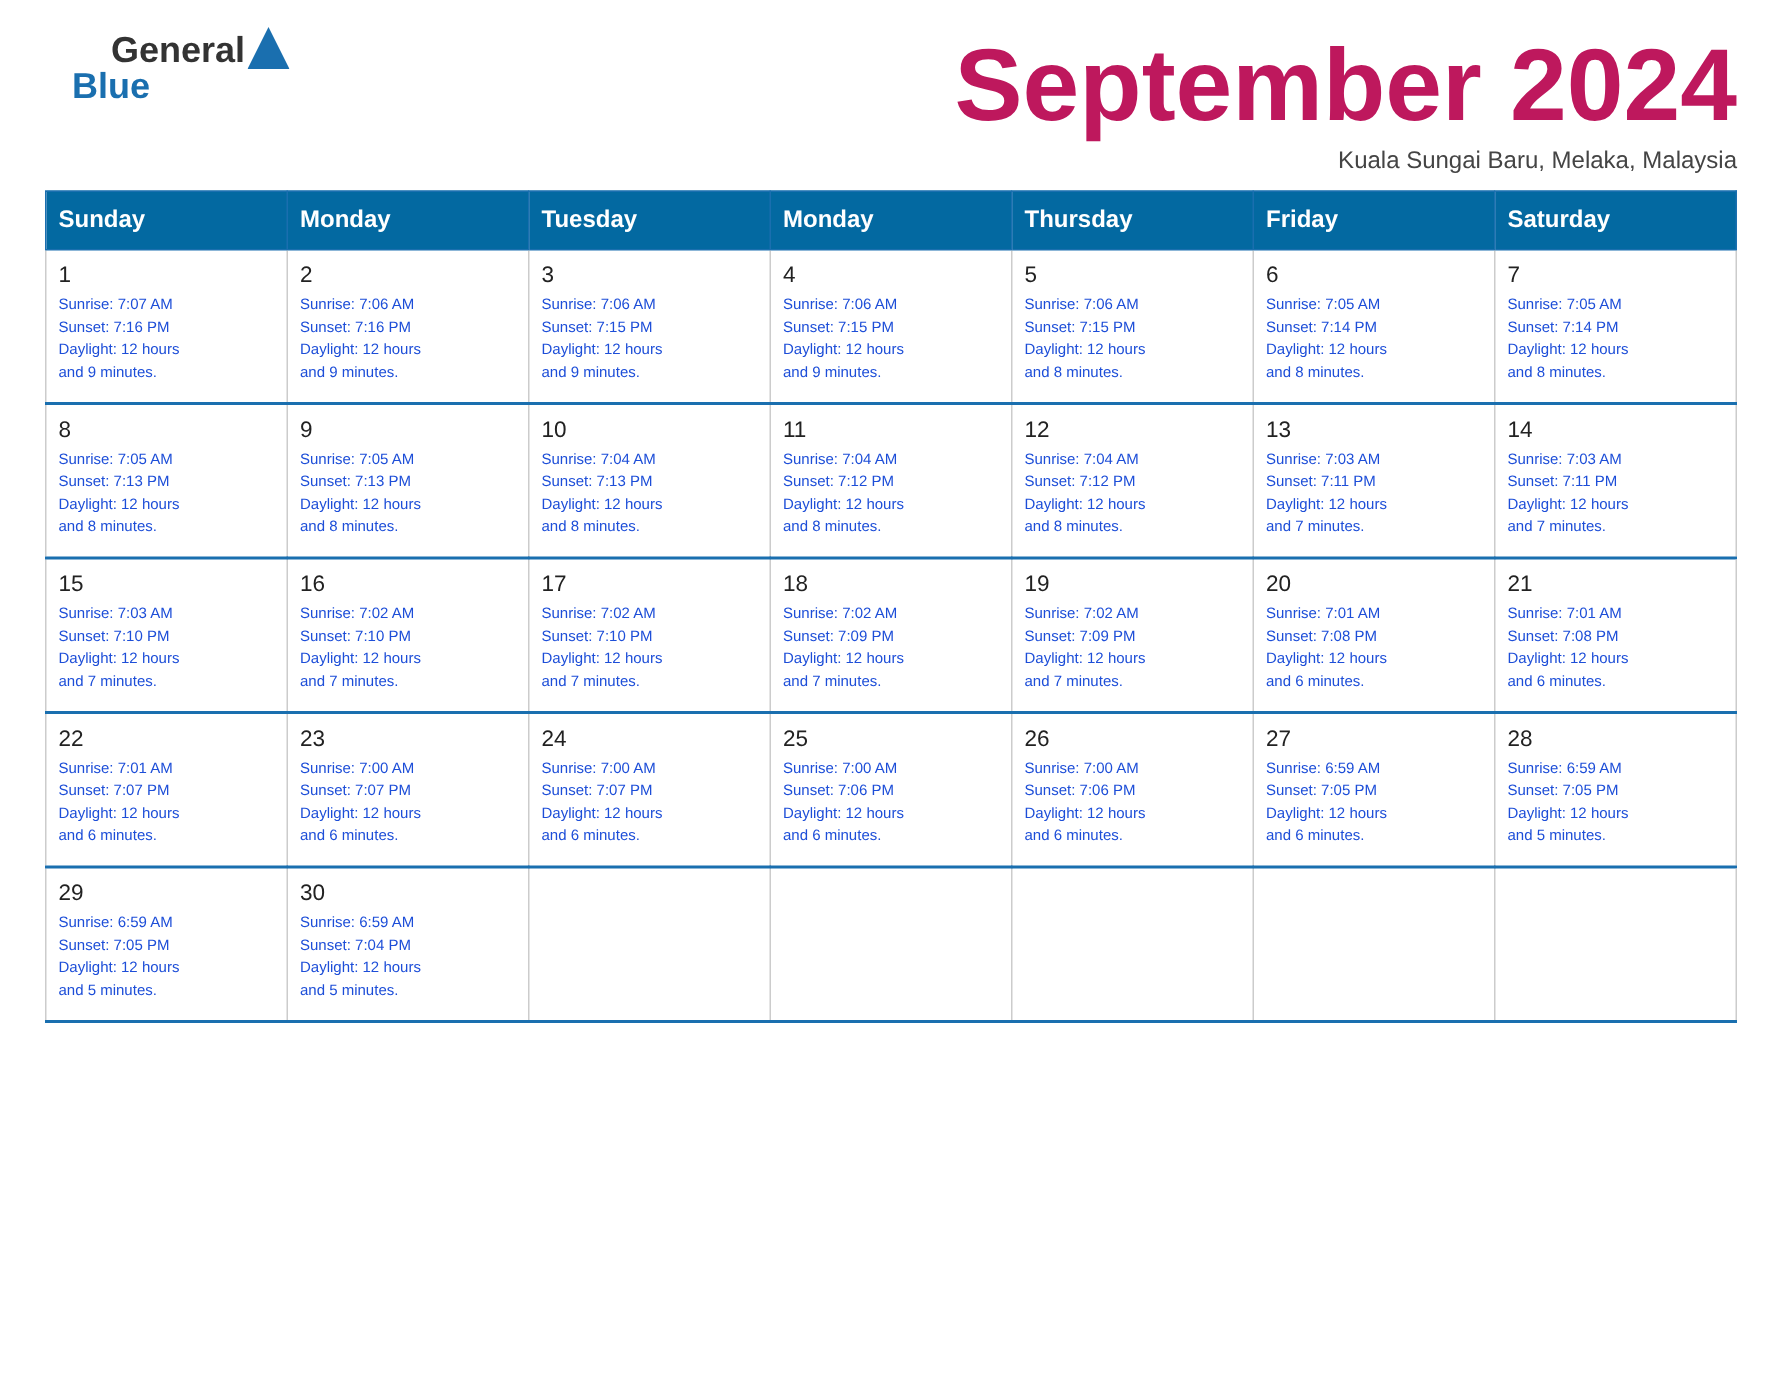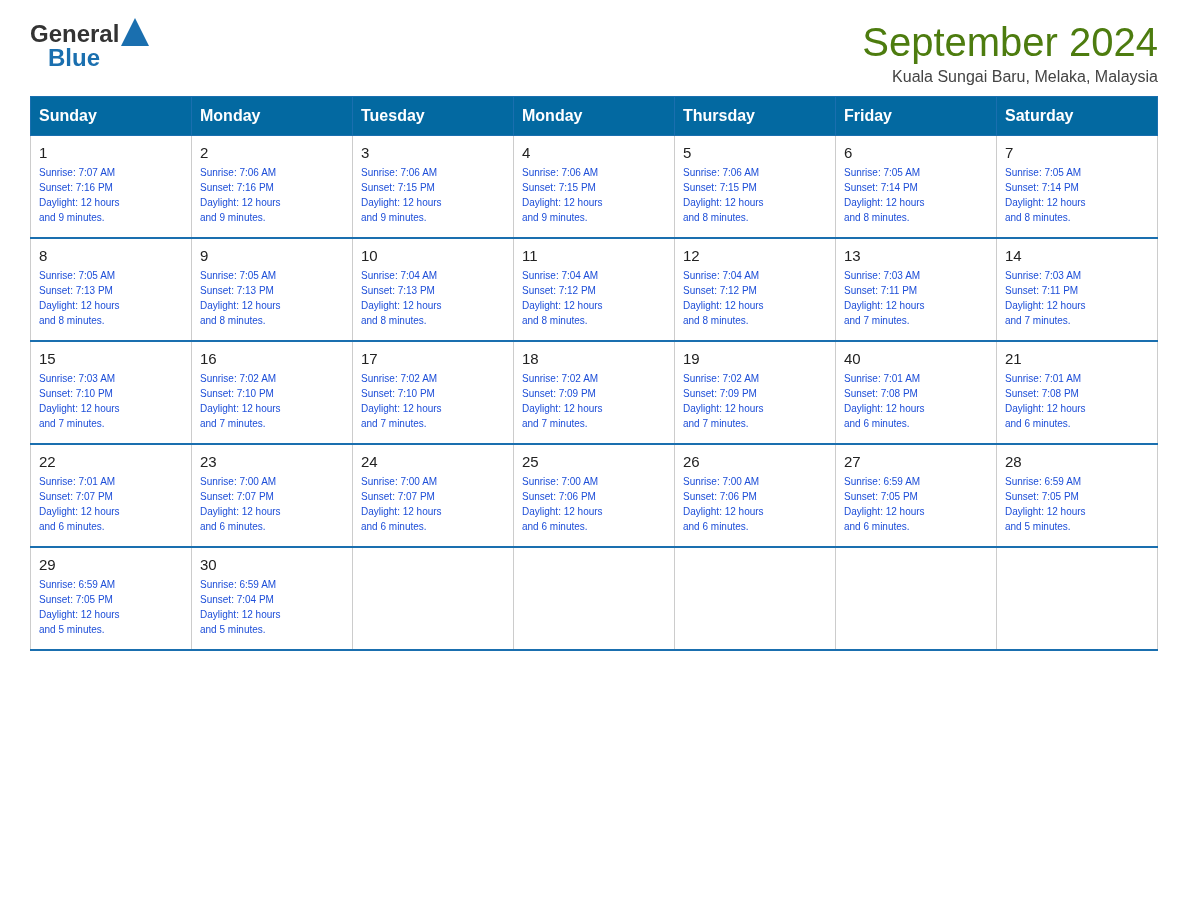--- a/index.html
+++ b/index.html
@@ -22,23 +22,23 @@
       align-items: flex-start;
     }
     .logo-top {
       display: flex;
       align-items: center;
     }
     .title-section {
       text-align: right;
     }
     .month-title {
-      font-size: 40px;
-      font-weight: normal;
-      color: #4d7c0f;
+      font-size: 68px;
+      font-weight: bold;
+      color: #be185d;
       line-height: 1.1;
     }
     .location-subtitle {
       font-size: 16px;
       color: #444;
       margin-top: 4px;
     }
     table {
       width: 100%;
       border-collapse: collapse;
@@ -82,21 +82,21 @@
     tbody td:first-child {
       border-left: 1px solid #ccc;
     }
   </style>
 </head>
 <body>
 
 <div class="header-section">
   <div class="logo-wrapper">
     <div class="logo-top">
-      <span style="font-size:24px;font-weight:bold;color:#333;">General</span>
+      <span style="font-size:24px;font-weight:bold;color:#333;margin-left:44px;">General</span>
       <svg width="28" height="28" viewBox="0 0 28 28" style="margin-left:2px;margin-top:-4px;">
         <polygon points="0,28 14,0 28,28" fill="#1a6faf"></polygon>
       </svg>
     </div>
     <span style="font-size:24px;font-weight:bold;color:#1a6faf;margin-top:-4px;margin-left:18px;">Blue</span>
   </div>
   <div class="title-section">
     <div class="month-title">September 2024</div>
     <div class="location-subtitle">Kuala Sungai Baru, Melaka, Malaysia</div>
   </div>
@@ -190,21 +190,21 @@
         </td>
         <td>
           <span class="day-number">18</span>
           <div class="day-info">Sunrise: 7:02 AM<br>Sunset: 7:09 PM<br>Daylight: 12 hours<br>and 7 minutes.</div>
         </td>
         <td>
           <span class="day-number">19</span>
           <div class="day-info">Sunrise: 7:02 AM<br>Sunset: 7:09 PM<br>Daylight: 12 hours<br>and 7 minutes.</div>
         </td>
         <td>
-          <span class="day-number">40</span>
+          <span class="day-number">20</span>
           <div class="day-info">Sunrise: 7:01 AM<br>Sunset: 7:08 PM<br>Daylight: 12 hours<br>and 6 minutes.</div>
         </td>
         <td>
           <span class="day-number">21</span>
           <div class="day-info">Sunrise: 7:01 AM<br>Sunset: 7:08 PM<br>Daylight: 12 hours<br>and 6 minutes.</div>
         </td>
       </tr>
       <tr>
         <td>
           <span class="day-number">22</span>

